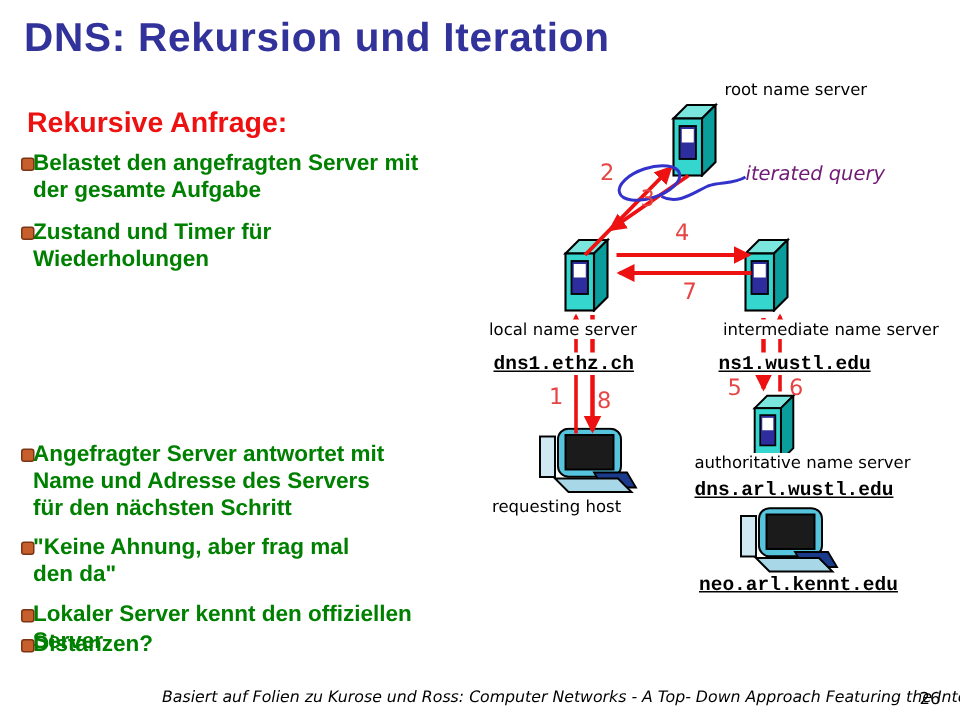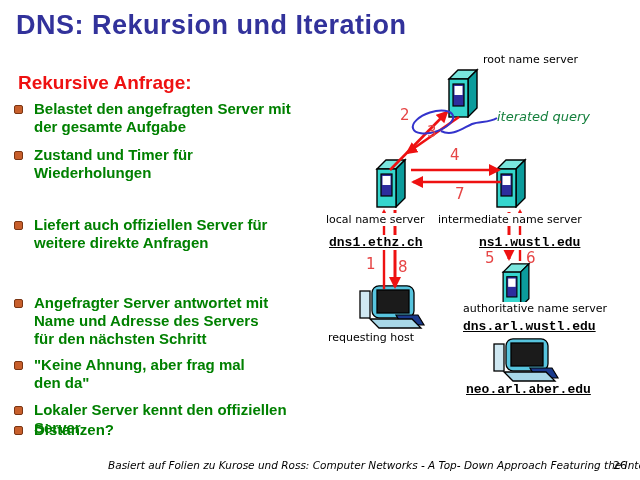--- a/index.html
+++ b/index.html
@@ -4,29 +4,29 @@
 <style>
   html,body{margin:0;padding:0;background:#fff;}
   .slide{position:relative;width:640px;height:480px;background:#ffffff;overflow:hidden;
          font-family:"Liberation Sans",sans-serif;}
   .title{position:absolute;left:16px;top:10px;font-size:27px;font-weight:bold;
          color:#32329b;letter-spacing:0.5px;white-space:nowrap;}
   .sec-heading{position:absolute;left:18px;font-size:19px;font-weight:bold;color:#ee1111;white-space:nowrap;}
   .bullet{position:absolute;left:14px;width:340px;}
   .marker{position:absolute;left:0;top:5px;width:7px;height:7px;background:#c75f2c;
           border:1px solid #7a3514;border-radius:2px;}
-  .btext{display:block;margin-left:20px;font-size:15px;font-weight:bold;color:#008000;
+  .btext{display:block;margin-left:8px;font-size:15px;font-weight:bold;color:#008000;
          line-height:18px;white-space:pre-line;}
   
   .dlabel{position:absolute;font-family:"DejaVu Sans",sans-serif;font-size:11px;color:#000;
           background:#fff;padding:0 2px;white-space:nowrap;z-index:5;}
   .dhost{position:absolute;font-family:"Liberation Mono",monospace;font-weight:bold;font-size:13px;
          color:#000;background:#fff;padding:0 1px;white-space:nowrap;z-index:5;text-decoration:underline;}
   .annot{position:absolute;font-family:"DejaVu Sans",sans-serif;font-style:italic;font-size:13px;
-         color:#15803d;white-space:nowrap;z-index:5;}
+         color:#701a75;white-space:nowrap;z-index:5;}
   .stepnum{position:absolute;font-family:"DejaVu Sans",sans-serif;font-size:15px;color:#e64545;
            z-index:6;}
   .icon{position:absolute;z-index:3;}
   .arrowlayer{position:absolute;left:0;top:0;z-index:4;pointer-events:none;}
   .footer{position:absolute;left:108px;top:459px;font-family:"DejaVu Sans",sans-serif;
           font-style:italic;font-size:10.5px;color:#000;white-space:nowrap;}
   .pagenum{position:absolute;left:613px;top:459px;font-family:"DejaVu Sans",sans-serif;
            font-size:11px;color:#000;}
 </style>
 </head>
@@ -40,25 +40,20 @@
 
   <div class="bullet" style="top:100px">
     <span class="marker"></span>
     <span class="btext">Belastet den angefragten Server mit
 der gesamte Aufgabe</span>
   </div>
   <div class="bullet" style="top:146px">
     <span class="marker"></span>
     <span class="btext">Zustand und Timer für
 Wiederholungen</span>
-  </div>
-  <div class="bullet" style="top:216px">
-    <span class="marker"></span>
-    <span class="btext">Liefert auch offiziellen Server für
-weitere direkte Anfragen</span>
   </div>
 
 
   <div class="bullet" style="top:294px">
     <span class="marker"></span>
     <span class="btext">Angefragter Server antwortet mit
 Name und Adresse des Servers
 für den nächsten Schritt</span>
   </div>
   <div class="bullet" style="top:356px">
@@ -150,29 +145,29 @@
     <ellipse cx="433" cy="122" rx="21" ry="10" transform="rotate(-18 433 122)" fill="none" stroke="#3333cc" stroke-width="2"></ellipse>
     <path d="M 441,131 C 452,137 463,128 472,124 C 480,121 489,123 497,118" fill="none" stroke="#3333cc" stroke-width="2"></path>
   </svg>
 
   <div class="dlabel" style="left:481px;top:53px">root name server</div>
   <div class="annot" style="left:497px;top:109px">iterated query</div>
 
   <div class="dlabel" style="left:324px;top:213px">local name server</div>
   <div class="dhost" style="left:328px;top:235px">dns1.ethz.ch</div>
 
-  <div class="dlabel" style="left:436px;top:213px">intermediate name server</div>
+  <div class="dlabel" style="left:480px;top:213px">intermediate name server</div>
   <div class="dhost" style="left:478px;top:235px">ns1.wustl.edu</div>
 
   <div class="dlabel" style="left:461px;top:302px">authoritative name server</div>
   <div class="dhost" style="left:462px;top:319px">dns.arl.wustl.edu</div>
 
   <div class="dlabel" style="left:326px;top:331px">requesting host</div>
 
-  <div class="dhost" style="left:465px;top:382px">neo.arl.aber.edu</div>
+  <div class="dhost" style="left:465px;top:382px">neo.arl.kennt.edu</div>
 
   <div class="stepnum" style="left:400px;top:106px">2</div>
   <div class="stepnum" style="left:427px;top:123px">3</div>
   <div class="stepnum" style="left:450px;top:146px">4</div>
   <div class="stepnum" style="left:455px;top:185px">7</div>
   <div class="stepnum" style="left:366px;top:255px">1</div>
   <div class="stepnum" style="left:398px;top:258px">8</div>
   <div class="stepnum" style="left:485px;top:249px">5</div>
   <div class="stepnum" style="left:526px;top:249px">6</div>
 

